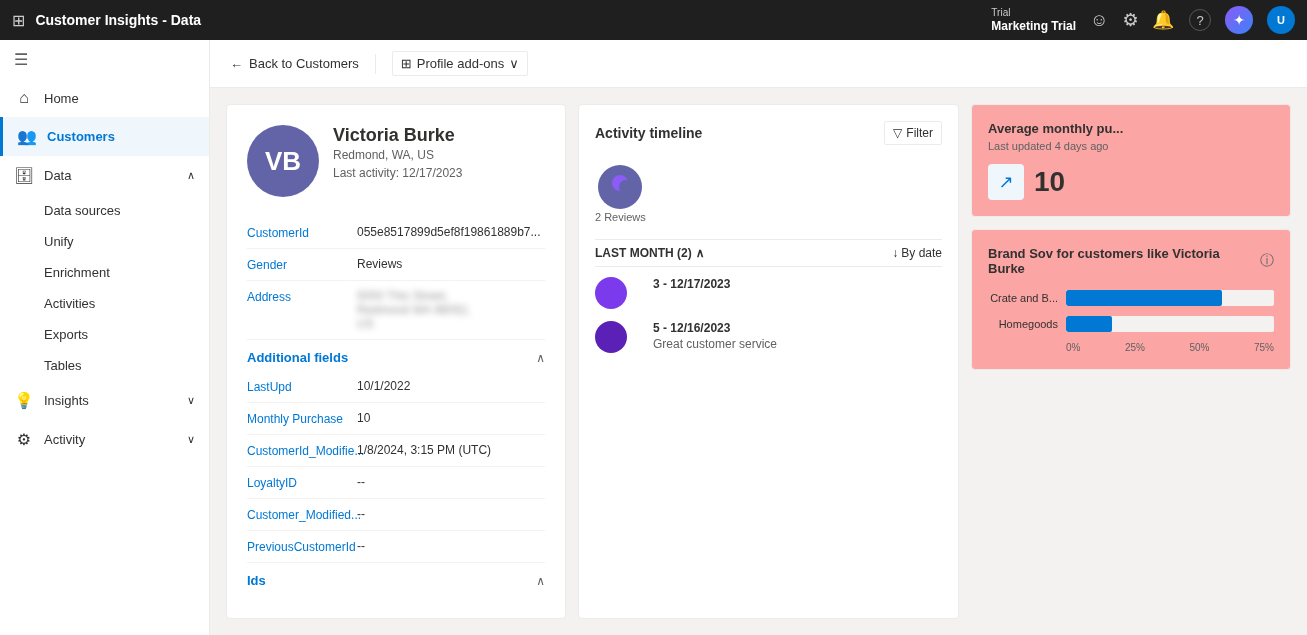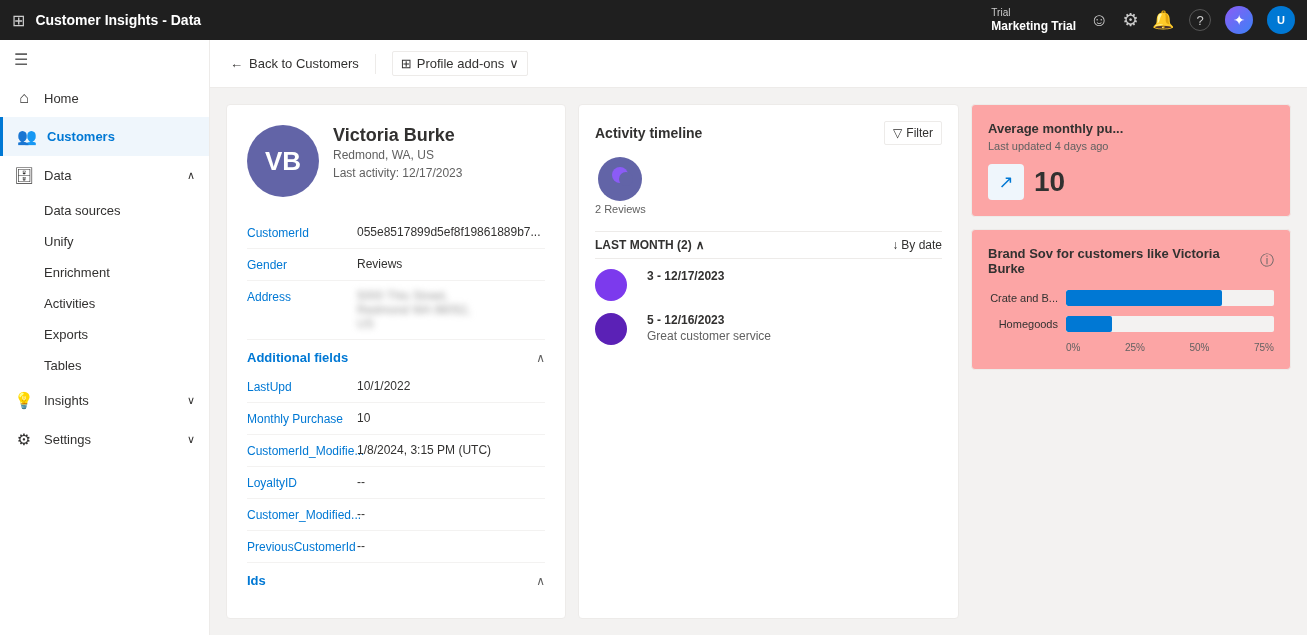--- a/index.html
+++ b/index.html
@@ -232,21 +232,21 @@
       border: 1px solid #edebe9;
       flex: 1;
       min-width: 300px;
       overflow-y: auto;
       padding: 16px;
     }
     .activity-card-header {
       display: flex;
       align-items: center;
       justify-content: space-between;
-      margin-bottom: 12px;
+      margin-bottom: 20px;
     }
     .activity-title { font-size: 14px; font-weight: 600; color: #323130; }
     .filter-btn {
       display: flex;
       align-items: center;
       gap: 4px;
       color: #323130;
       font-size: 12px;
       cursor: pointer;
       padding: 4px 8px;
@@ -293,21 +293,21 @@
       align-items: center;
       gap: 3px;
       font-size: 12px;
       color: #323130;
       cursor: pointer;
     }
 
     .timeline-item {
       display: flex;
       align-items: flex-start;
-      gap: 20px;
+      gap: 26px;
       margin-bottom: 12px;
     }
     .timeline-dot {
       width: 32px; height: 32px;
       border-radius: 50%;
       flex-shrink: 0;
     }
     .dot-purple { background: #8b5cf6; }
     .dot-darkpurple { background: #5b21b6; }
     .timeline-item-content { font-size: 12px; color: #323130; }
@@ -459,21 +459,21 @@
   </div>
 
   <div class="sidebar-item">
     <span class="si-icon">💡</span>
     <span>Insights</span>
     <span class="chevron">∨</span>
   </div>
 
   <div class="sidebar-item">
     <span class="si-icon">⚙</span>
-    <span>Settings</span>
+    <span>Activity</span>
     <span class="chevron">∨</span>
   </div>
 </div>
 
 <div class="main-content">
 
   <div class="sub-header">
     <div class="back-btn">
       <span>←</span>
       <span>Back to Customers</span>

